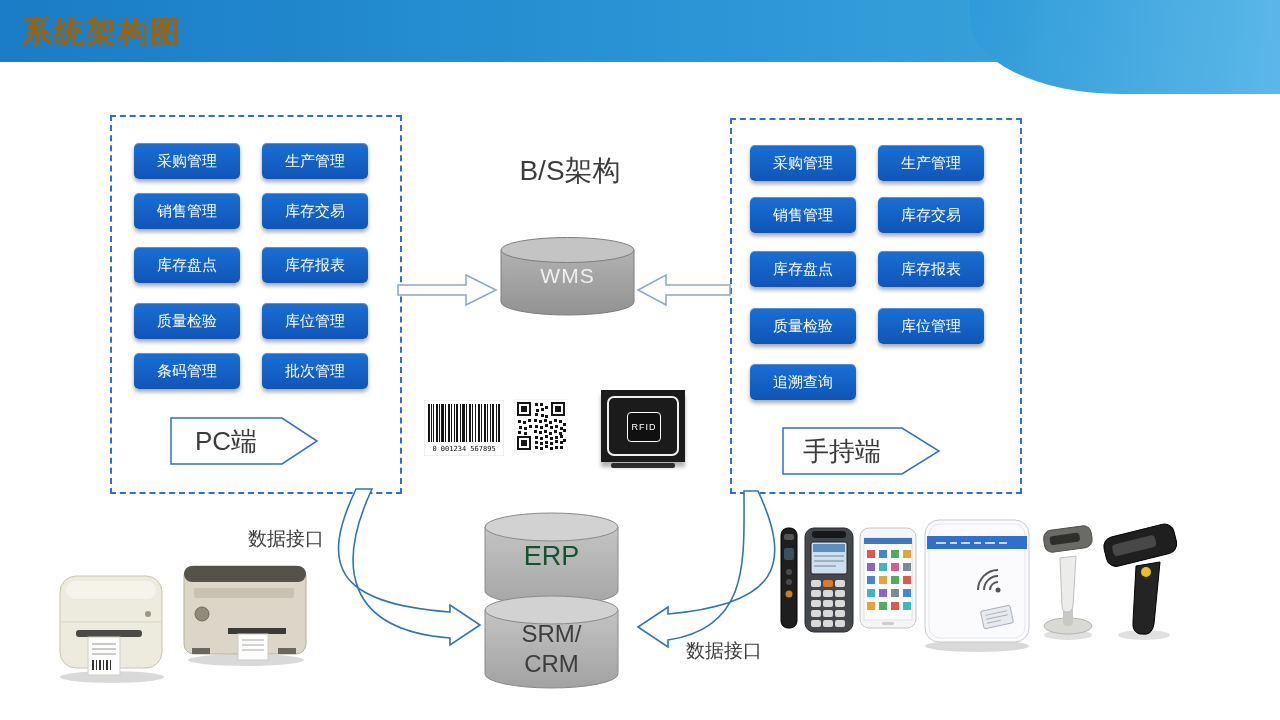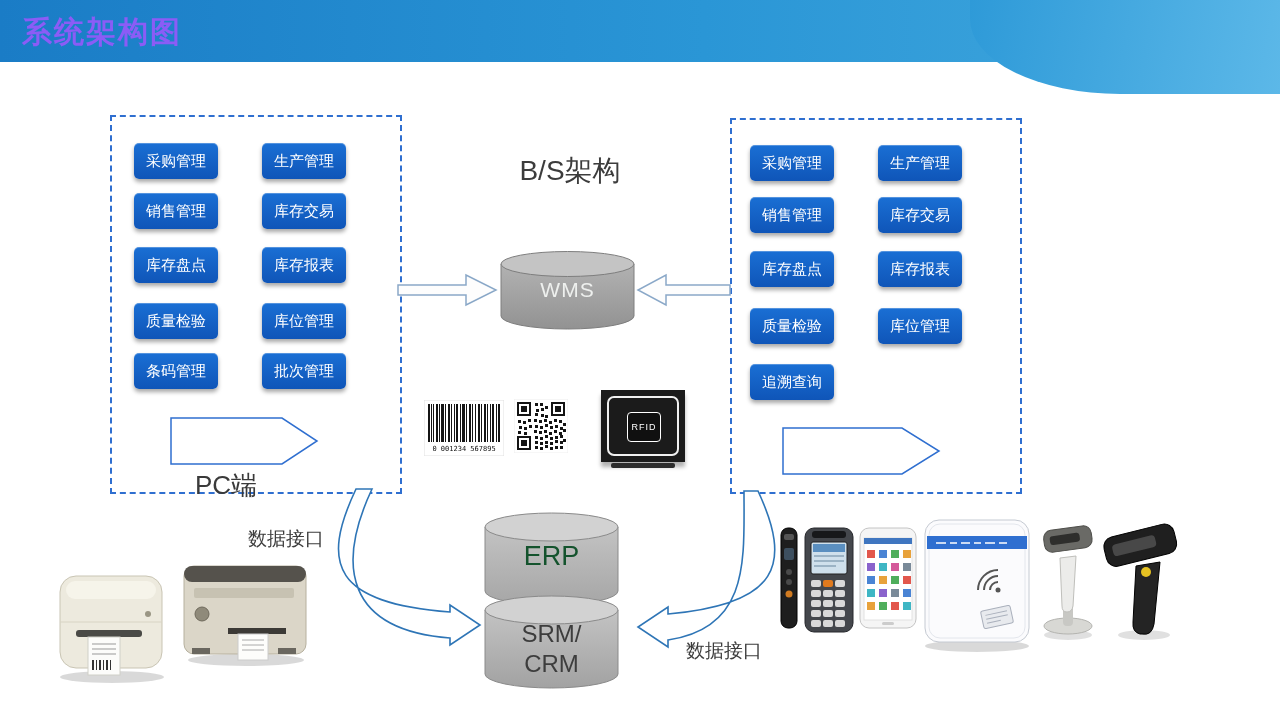--- a/index.html
+++ b/index.html
@@ -7,36 +7,36 @@
          font-family:"Liberation Sans","DejaVu Sans",sans-serif;}
   .abs{position:absolute;}
 
   
   .header{position:absolute;top:0;left:0;right:0;height:62px;
           background:linear-gradient(90deg,#1a7cc6,#2a96d6 55%,#43a9de);}
   .header-swoosh{position:absolute;top:0;right:0;width:310px;height:94px;
           background:linear-gradient(100deg,#2e9ad8,#5cb8e8);
           border-bottom-left-radius:150px 75px;}
   .page-title{position:absolute;top:12px;left:22px;margin:0;font-size:30px;font-weight:bold;
-          color:#8b5cf6;letter-spacing:2px;z-index:3;}
+          color:#a16207;letter-spacing:2px;z-index:3;}
 
   
   .panel{position:absolute;border:2px dashed #2f6fd0;}
 
   
-  .btn{position:absolute;width:84px;height:36px;border-radius:5px;
+  .btn{position:absolute;width:106px;height:36px;border-radius:5px;
        background:linear-gradient(180deg,#1a6fd4,#0f55b8);
        box-shadow:0 3px 4px rgba(0,0,0,.35), inset 0 1px 0 rgba(255,255,255,.25);
        color:#fff;font-size:15px;text-align:center;line-height:36px;}
 
   
   .pennant{position:absolute;}
   .pennant svg{position:absolute;left:0;top:0;}
   .pennant-label{position:absolute;top:0;left:0;text-align:center;font-size:26px;
-       color:#3a3a3a;line-height:48px;margin-top:44px;}
+       color:#3a3a3a;line-height:48px;}
 
   .float-label{position:absolute;color:#3c3c3c;text-align:center;}
 
   .cyl{position:absolute;}
   .cyl-label{position:absolute;left:0;width:100%;text-align:center;}
 
   .wms-text{color:#eef0ee;font-size:21px;letter-spacing:1px;top:28px;}
   .erp-text{color:#14532d;font-size:27px;top:30px;}
   .srm-text1{color:#3d3d3d;font-size:24px;top:26px;}
   .srm-text2{color:#3d3d3d;font-size:24px;top:56px;}
@@ -90,26 +90,27 @@
     <div class="btn" style="left:18px;top:131px">库存盘点</div>
     <div class="btn" style="left:146px;top:131px">库存报表</div>
     <div class="btn" style="left:18px;top:188px">质量检验</div>
     <div class="btn" style="left:146px;top:188px">库位管理</div>
     <div class="btn" style="left:18px;top:244px">追溯查询</div>
 
     <div class="pennant" style="left:50px;top:307px;width:160px;height:48px;">
       <svg width="160" height="48">
         <polygon points="1,1 120,1 157,24 120,47 1,47" fill="#ffffff" stroke="#2f6fd0" stroke-width="1.5"></polygon>
       </svg>
+      <span class="pennant-label" style="width:120px;">手持端</span>
     </div>
   </div>
 
   <div class="float-label" style="left:505px;top:152px;width:130px;text-align:center;font-size:28px;">B/S架构</div>
 
-  <div class="cyl" style="left:499px;top:250px;width:137px;height:82px;">
+  <div class="cyl" style="left:499px;top:236px;width:137px;height:82px;">
     <svg width="137" height="82">
       <defs>
         <linearGradient id="cylg1" x1="0" y1="0" x2="0" y2="1">
           <stop offset="0" stop-color="#b2b2b2"></stop>
             <stop offset="1" stop-color="#929292"></stop>
         </linearGradient>
       </defs>
       <path d="M2,14 L2,66 A66.5,13 0 0 0 135,66 L135,14" fill="url(#cylg1)" stroke="#7e7e7e"></path>
       <ellipse cx="68.5" cy="14" rx="66.5" ry="12.5" fill="#c4c4c4" stroke="#7e7e7e"></ellipse>
     </svg>

